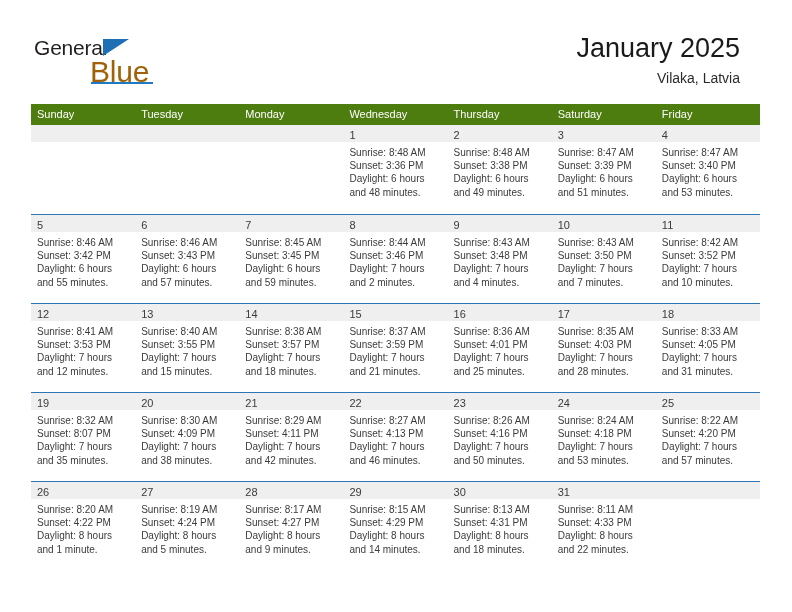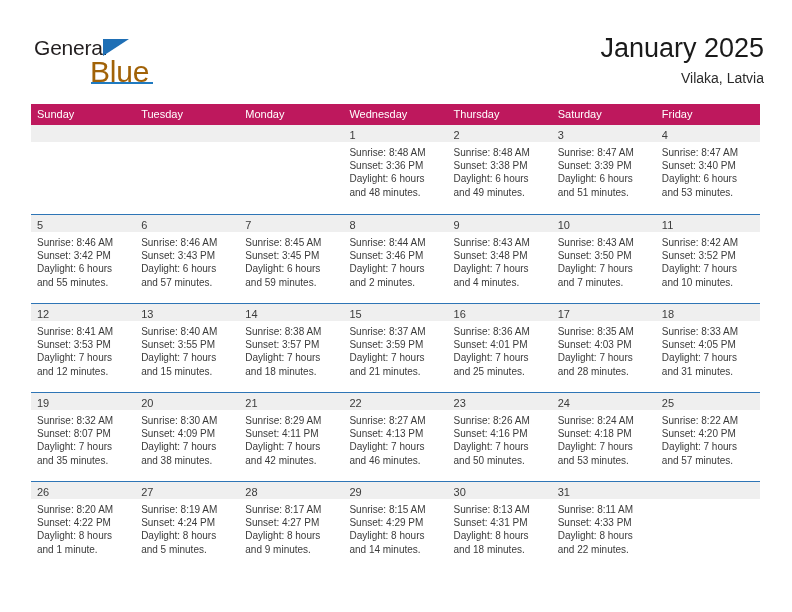--- a/index.html
+++ b/index.html
@@ -66,21 +66,21 @@
     position: absolute;
     left: 57px;
     top: 46px;
     width: 62px;
     height: 2px;
     background: #1f7ac0;
   }
 
   .title-block {
     position: absolute;
-    right: 28px;
+    right: 52px;
     top: 32px;
     text-align: right;
   }
   .cal-title {
     font-size: 27px;
     color: #1a1a1a;
     line-height: 32px;
     white-space: nowrap;
   }
   .cal-subtitle {
@@ -93,21 +93,21 @@
 
   
   .calendar {
     position: absolute;
     left: 31px;
     top: 104px;
     width: 729px;
   }
   .dow-row {
     display: flex;
-    background: #be185d;
+    background: #4d7c0f;
     height: 21px;
   }
   .dow {
     flex: 1 1 0;
     color: #ffffff;
     font-size: 11px;
     line-height: 21px;
     padding-left: 6px;
     box-sizing: border-box;
     white-space: nowrap;

